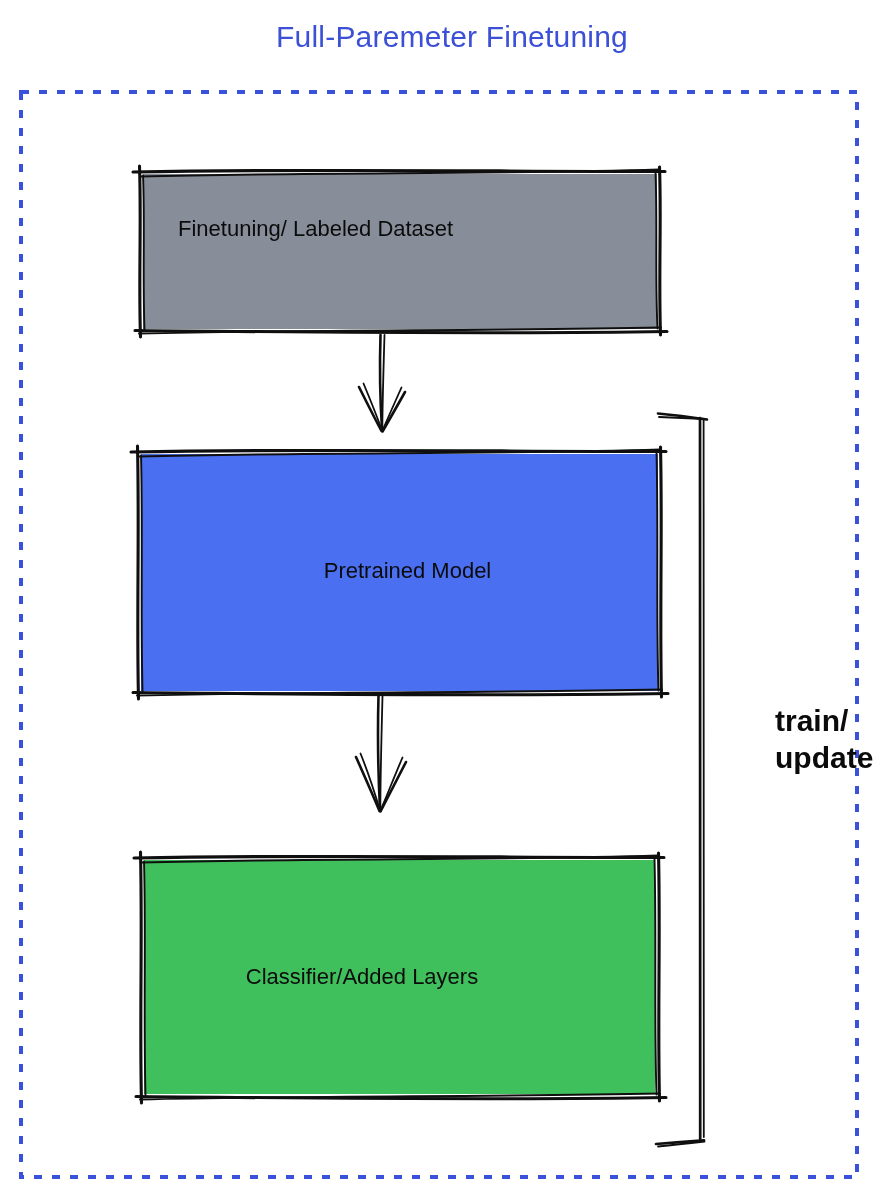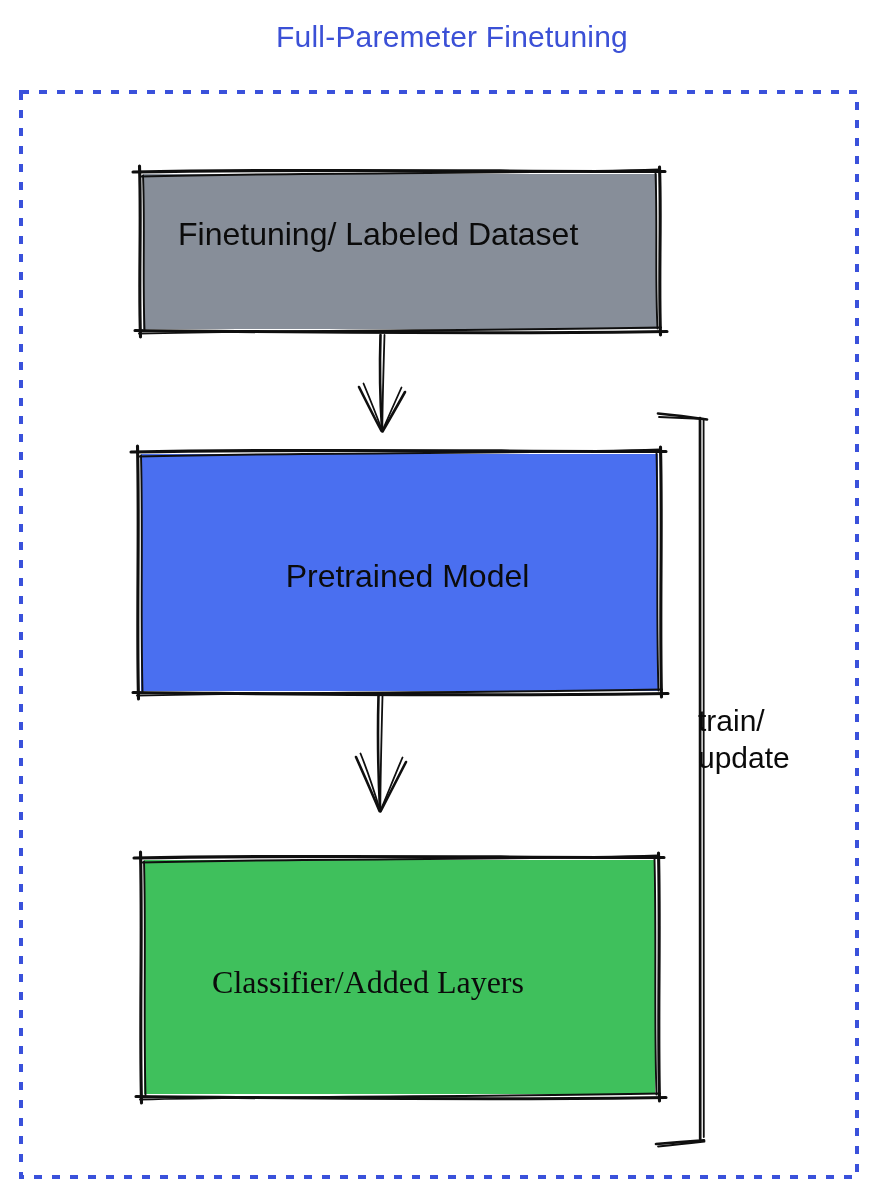--- a/index.html
+++ b/index.html
@@ -20,33 +20,34 @@
     position: absolute;
     left: 12px; top: 20px;
     width: 880px;
     text-align: center;
     font-size: 30px;
     color: #3B50D6;
     letter-spacing: 0.2px;
   }
   .node-label {
     position: absolute;
-    font-size: 32px;
+    font-size: 22px;
     color: #0b0b0b;
     white-space: nowrap;
   }
   .label-dataset { left: 178px; top: 216px; }
   .label-model { left: 137px; top: 558px; width: 525px; text-align: center; padding-left: 8px; }
-  .label-classifier { left: 142px; top: 964px; width: 452px; text-align: center; font-family: Liberation Serif, serif; }
+  .label-classifier { left: 136px; top: 964px; width: 452px; text-align: center; }
   .edge-label {
     position: absolute;
-    left: 698px; top: 702px;
+    left: 775px; top: 702px;
     font-size: 30px;
     line-height: 37px;
     color: #0b0b0b;
+    font-weight: bold;
   }
 </style>
 </head>
 <body>
 
 <div class="canvas">
 
   <div class="diagram-title">Full-Paremeter Finetuning</div>
 
   <svg class="sketch-layer" width="880" height="1200" viewBox="0 0 880 1200" xmlns="http://www.w3.org/2000/svg">

